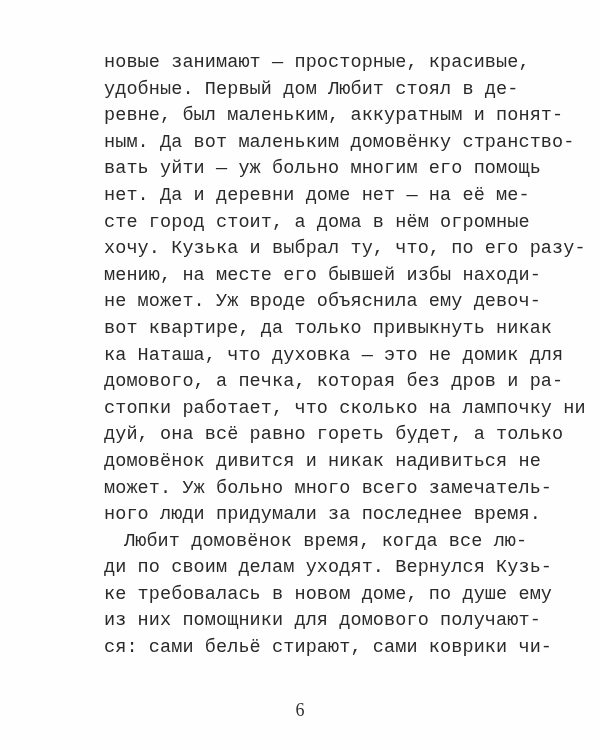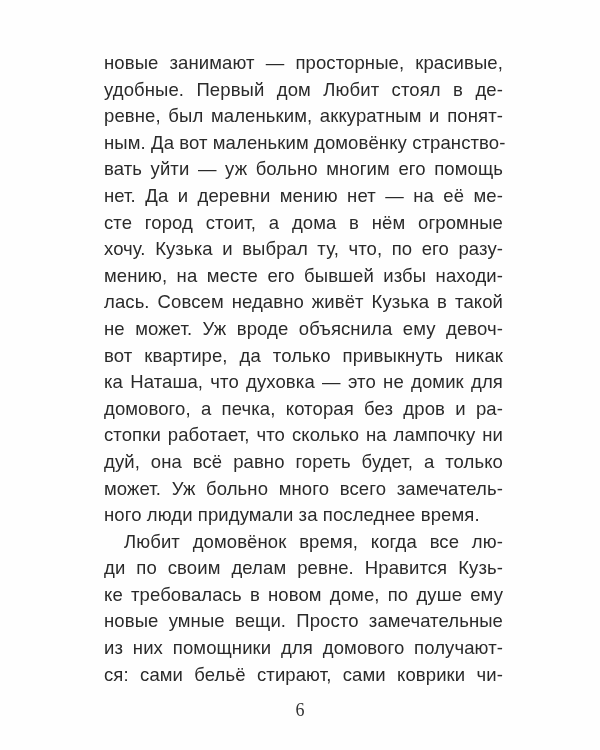--- a/index.html
+++ b/index.html
@@ -20,21 +20,21 @@
       height: 750px;
       background: #fefefe;
     }
     .text-block {
       position: absolute;
       left: 104px;
       top: 50px;
       width: 399px;
     }
     .line {
-      font-family: Liberation Sans, sans-serif;
+      font-family: Liberation Mono, monospace;
       font-size: 18.5px;
       color: #2a2a2a;
       height: 26.6px;
       line-height: 26.6px;
       white-space: nowrap;
       text-align: justify;
       text-align-last: justify;
       letter-spacing: 0.1px;
     }
     .line.last {
@@ -58,38 +58,37 @@
 <body>
 
 <div class="page">
   <div class="text-block">
     <div>
       <div class="line">новые занимают — просторные, красивые,</div>
       <div class="line">удобные. Первый дом Любит стоял в де-</div>
       <div class="line">ревне, был маленьким, аккуратным и понят-</div>
       <div class="line">ным. Да вот маленьким домовёнку странство-</div>
       <div class="line">вать уйти — уж больно многим его помощь</div>
-      <div class="line">нет. Да и деревни мению нет — на её ме-</div>
+      <div class="line">нет. Да и деревни доме нет — на её ме-</div>
       <div class="line">сте город стоит, а дома в нём огромные</div>
       <div class="line">хочу. Кузька и выбрал ту, что, по его разу-</div>
       <div class="line">мению, на месте его бывшей избы находи-</div>
-      <div class="line">лась. Совсем недавно живёт Кузька в такой</div>
       <div class="line">не может. Уж вроде объяснила ему девоч-</div>
       <div class="line">вот квартире, да только привыкнуть никак</div>
       <div class="line">ка Наташа, что духовка — это не домик для</div>
       <div class="line">домового, а печка, которая без дров и ра-</div>
       <div class="line">стопки работает, что сколько на лампочку ни</div>
       <div class="line">дуй, она всё равно гореть будет, а только</div>
+      <div class="line">домовёнок дивится и никак надивиться не</div>
       <div class="line">может. Уж больно много всего замечатель-</div>
       <div class="line last">ного люди придумали за последнее время.</div>
     </div>
     <div>
       <div class="line indent">Любит домовёнок время, когда все лю-</div>
-      <div class="line">ди по своим делам ревне. Нравится Кузь-</div>
+      <div class="line">ди по своим делам уходят. Вернулся Кузь-</div>
       <div class="line">ке требовалась в новом доме, по душе ему</div>
-      <div class="line">новые умные вещи. Просто замечательные</div>
       <div class="line">из них помощники для домового получают-</div>
       <div class="line">ся: сами бельё стирают, сами коврики чи-</div>
 
     </div>
   </div>
   <div class="page-number">6</div>
 </div>
 
 </body></html>

